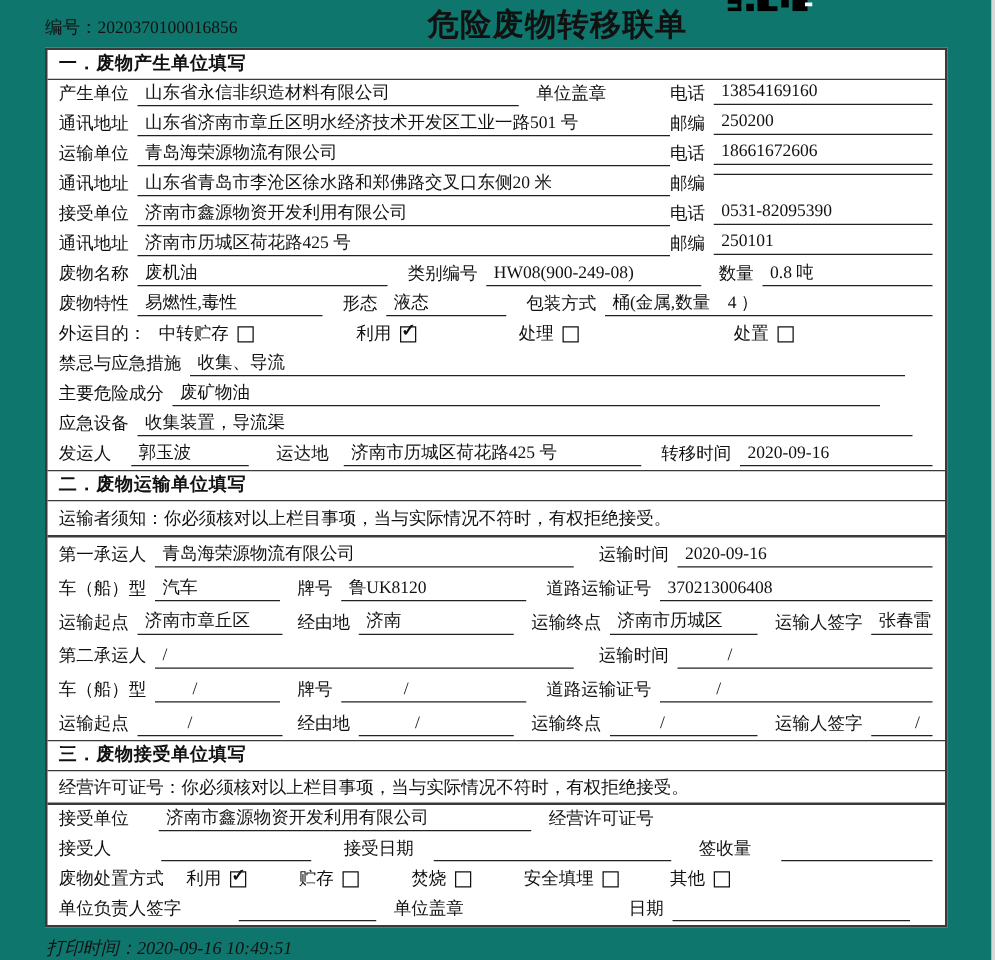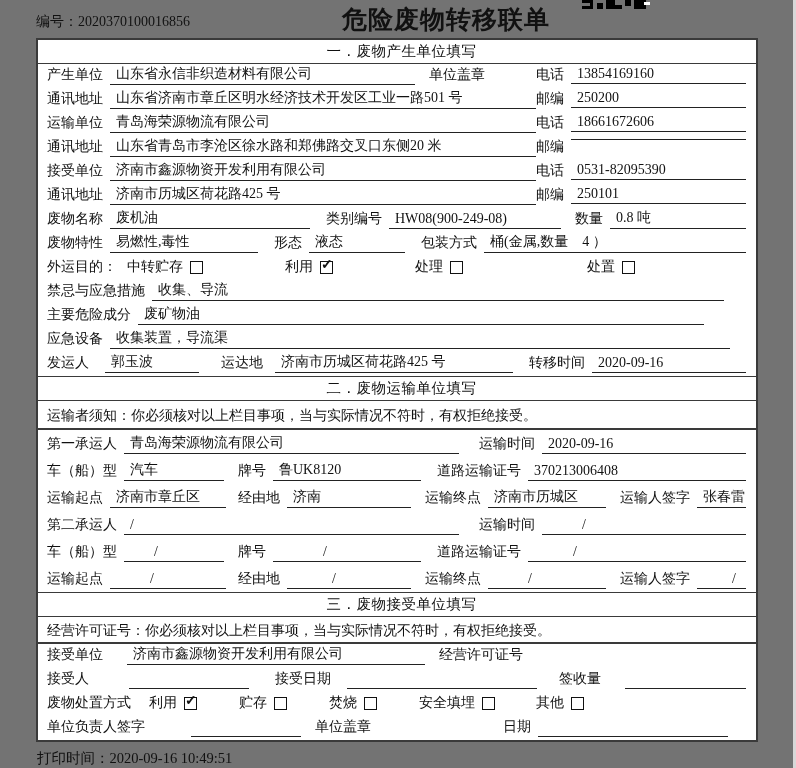--- a/index.html
+++ b/index.html
@@ -1,51 +1,51 @@
 <!DOCTYPE html>
 <html><head>
 <meta charset="utf-8">
 <style>
   html,body { margin:0; padding:0; background:#fff; }
   .page {
-    position:relative; width:796px; height:768px; background:#737373;
+    position:relative; width:796px; height:768px; background:#0f766e;
     font-family:"Liberation Serif","DejaVu Serif",serif; color:#111;
     overflow:hidden;
   }
   .page-edge { position:absolute; right:0; top:0; width:3px; height:100%; background:#d8d8d8; }
   
   .hdr { position:relative; height:38px; }
   .doc-number { position:absolute; left:36px; top:13px; font-size:14px; white-space:nowrap; }
   .doc-title { position:absolute; left:0; right:0; top:3px; margin:0; text-align:center;
     transform:translateX(48px); font-size:25px; font-weight:bold; letter-spacing:1px; }
   .qr { position:absolute; right:146px; top:0; }
   
   .form { margin:0 38px 0 36px; border:2px solid #3a3a3a; background:#fff; }
-  .sec-title { height:23px; line-height:23px; padding:0 0 0 9px; font-size:14.5px; font-weight:normal;
-    border-bottom:1.5px solid #3a3a3a; letter-spacing:0.5px;text-align:center; }
+  .sec-title { height:23px; line-height:23px; padding:0 0 0 9px; font-size:14.5px; font-weight:bold;
+    border-bottom:1.5px solid #3a3a3a; letter-spacing:0.5px; }
   .sec-mid { border-top:1.5px solid #3a3a3a; }
   .notice { height:27px; line-height:29px; padding:0 0 0 9px; font-size:14px;
     border-bottom:2px solid #3a3a3a; white-space:nowrap; }
   .r { display:flex; align-items:flex-end; padding:0 10px 3px 9px; box-sizing:border-box;
     font-size:14px; white-space:nowrap; }
   .s1 .r { height:24px; }
   .s2 .r { height:27px; }
   .s3 .r { height:24px; }
   .lb { padding-bottom:1px; }
   .vl { border-bottom:1px solid #222; padding:0 3px 1px 6px; margin-left:7px; box-sizing:border-box;
     overflow:hidden; }
   .g  { flex:1; }
   .col2 { display:flex; align-items:flex-start; margin-left:auto; width:210px; }
   .col2 .vl { flex:1; }
   .grp { display:flex; align-items:flex-end; }
   .cb { width:11px; height:11px; border:1.3px solid #111; margin:0 0 3px 7px; position:relative;
     background:#fff; }
   .cb.checked::after { content:"✓"; position:absolute; left:0px; top:-6px; font-size:14px;
     font-weight:bold; color:#111; }
-  .ptime { margin:7px 0 0 37px; font-size:14.5px; }
+  .ptime { margin:7px 0 0 37px; font-size:14.5px;font-style:italic; }
 </style>
 </head>
 <body>
 
 <div class="page">
   <div class="page-edge"></div>
 
   <div class="hdr">
     <div class="doc-number"><span>编号：</span><span>2020370100016856</span></div>
     <h1 class="doc-title">危险废物转移联单</h1>

